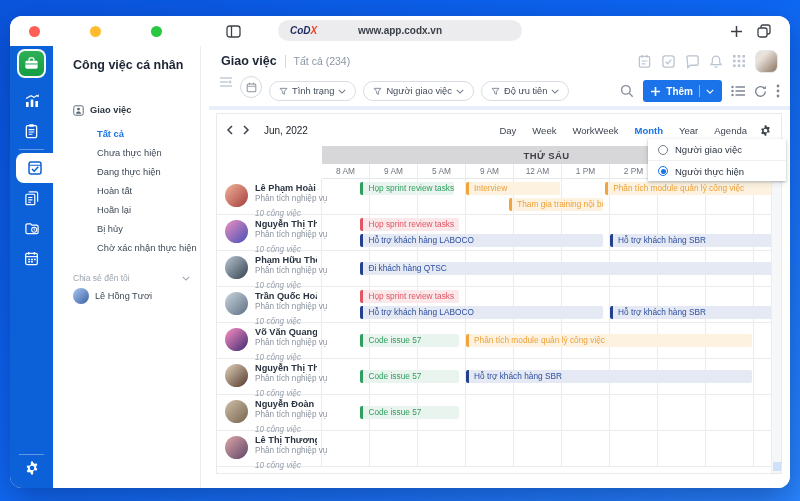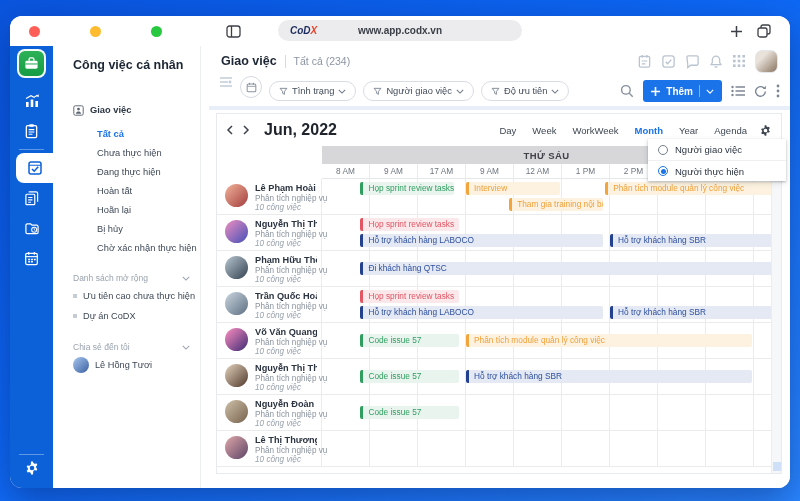--- a/index.html
+++ b/index.html
@@ -68,38 +68,38 @@
     font-size:10px;font-weight:bold;padding:0 8px;gap:6px;}
   .addbtn .plus{display:flex;}
   .addbtn .bsep{width:1px;height:12px;background:rgba(255,255,255,.45);}
   .addbtn .bchev{display:flex;}
   .tbico{color:#7d8794;display:flex;}
   .presched{height:4px;background:#e8effb;}
   
   .sched{margin:3px 8px 0 7px;height:361px;border:1px solid #e7eaee;background:#fff;position:relative;overflow:hidden;}
   .navrow{height:32px;display:flex;align-items:center;padding:0 9px;}
   .navbtn{color:#3d434c;display:flex;margin-right:10px;}
-  .period{font-size:16px;font-weight:bold;color:#20242c;margin-left:4px;}
+  .period{font-size:10px;font-weight:normal;color:#20242c;margin-left:4px;}
   .vtabs{margin-left:auto;display:flex;align-items:center;}
   .vtab{padding:0 8px;font-size:9.5px;color:#3f4752;white-space:nowrap;}
   .vtab.active{color:#1a73e8;font-weight:bold;}
   .schedgear{color:#3d434c;display:flex;margin-left:4px;}
   .dayband{margin-left:105px;margin-right:10px;height:18px;background:#d7d7da;display:flex;align-items:center;justify-content:center;
     font-size:9.5px;font-weight:bold;color:#41414a;letter-spacing:.4px;}
   .timerow{margin-left:105px;margin-right:10px;height:15px;display:flex;border-bottom:1px solid #e5e8eb;overflow:hidden;}
   .tcell{width:48px;flex:none;border-right:1px solid #e9ebee;font-size:8.3px;color:#6d757f;
     display:flex;align-items:center;justify-content:center;}
   .rows{margin-right:10px;position:relative;}
   .prow{height:36px;display:flex;border-bottom:1px solid #e9ebed;}
   .pcell{width:105px;flex:none;border-right:1px solid #e9ebed;position:relative;padding:4px 4px 0 8px;}
   .pav{position:absolute;left:8px;top:5px;width:23px;height:23px;border-radius:50%;}
   .ptxt{margin-left:30px;}
   .pname{font-size:9.2px;font-weight:bold;color:#2b3440;white-space:nowrap;overflow:hidden;}
   .prole{font-size:8.2px;color:#8a93a0;margin-top:1px;white-space:nowrap;}
-  .pcount{font-size:8.2px;font-style:italic;color:#99a2ad;margin-top:0;white-space:nowrap;}
+  .pcount{font-size:8.2px;font-style:italic;color:#99a2ad;margin-top:6px;white-space:nowrap;}
   .tl{flex:1;position:relative;overflow:hidden;
     background:repeating-linear-gradient(to right,transparent 0,transparent 47px,#e9ebee 47px,#e9ebee 48px);}
   .lanes{position:absolute;inset:0;display:flex;flex-direction:column;justify-content:center;gap:2px;}
   .lane{height:14px;position:relative;}
   .bar{position:absolute;top:0;height:13px;border-radius:2px;border-left:3px solid;
     font-size:8.3px;line-height:13px;padding-left:5px;white-space:nowrap;overflow:hidden;}
   .bar.green{background:#e9f4ee;border-color:#2f9e5f;color:#2f9e5f}
   .bar.orange{background:#fdf2df;border-color:#f2a53c;color:#efa039}
   .bar.red{background:#fbe8ea;border-color:#e25563;color:#e25563}
   .bar.blue{background:#e4e9f4;border-color:#24418e;color:#2c4f9e}
@@ -242,38 +242,20 @@
             <div class="sbchild">Chưa thực hiện</div>
             <div class="sbchild">Đang thực hiện</div>
             <div class="sbchild">Hoàn tất</div>
             <div class="sbchild">Hoãn lại</div>
             <div class="sbchild">Bị hủy</div>
             <div class="sbchild">Chờ xác nhận thực hiện</div>
           </div>
         <div id="sb-sections">
             <div class="sbsection">
               <div class="sbsechead">
-                <span>Danh sách mở rộng</span>
-                <span class="chev">
-                  <svg width="8" height="5" viewBox="0 0 10 6">
-                    <path d="M1 1l4 4 4-4" fill="none" stroke="currentColor" stroke-width="1.3"></path>
-                  </svg>
-                </span>
-              </div>
-              <div class="sbsecitem">
-                <span class="bullet"></span>
-                <span>Ưu tiên cao chưa thực hiện</span>
-              </div>
-              <div class="sbsecitem">
-                <span class="bullet"></span>
-                <span>Dự án CoDX</span>
-              </div>
-            </div>
-            <div class="sbsection">
-              <div class="sbsechead">
                 <span>Chia sẻ đến tôi</span>
                 <span class="chev">
                   <svg width="8" height="5" viewBox="0 0 10 6">
                     <path d="M1 1l4 4 4-4" fill="none" stroke="currentColor" stroke-width="1.3"></path>
                   </svg>
                 </span>
               </div>
               <div class="sbsecitem">
                 <span class="mini-av" style="background: linear-gradient(135deg, rgb(168, 200, 240), rgb(58, 95, 160));"></span>
                 <span>Lê Hồng Tươi</span>
@@ -457,21 +439,21 @@
             <span class="schedgear">
               <svg width="13" height="13" viewBox="0 0 16 16">
                   <path fill="currentColor" fill-rule="evenodd" d="M7 1.5h2l.3 1.6c.55.2 1.06.5 1.5.87l1.53-.6 1 1.73-1.23 1.03c.1.56.1 1.18 0 1.74l1.23 1.03-1 1.73-1.53-.6c-.44.37-.95.67-1.5.87L9 14.5H7l-.3-1.64a5 5 0 0 1-1.5-.87l-1.53.6-1-1.73 1.23-1.03a5 5 0 0 1 0-1.74L2.67 7.06l1-1.73 1.53.6c.44-.37.95-.67 1.5-.87zM8 5.7a2.3 2.3 0 1 0 0 4.6 2.3 2.3 0 0 0 0-4.6z"></path>
                 </svg>
             </span>
           </div>
           <div class="dayband">THỨ SÁU</div>
           <div class="timerow" id="timerow">
               <span class="tcell">8 AM</span>
               <span class="tcell">9 AM</span>
-              <span class="tcell">17 AM</span>
+              <span class="tcell">5 AM</span>
               <span class="tcell">9 AM</span>
               <span class="tcell">12 AM</span>
               <span class="tcell">1 PM</span>
               <span class="tcell">2 PM</span>
               <span class="tcell">3 PM</span>
               <span class="tcell">4 PM</span>
               <span class="tcell">5 PM</span>
             </div>
           <div class="rows" id="rows">
               <div class="prow">

